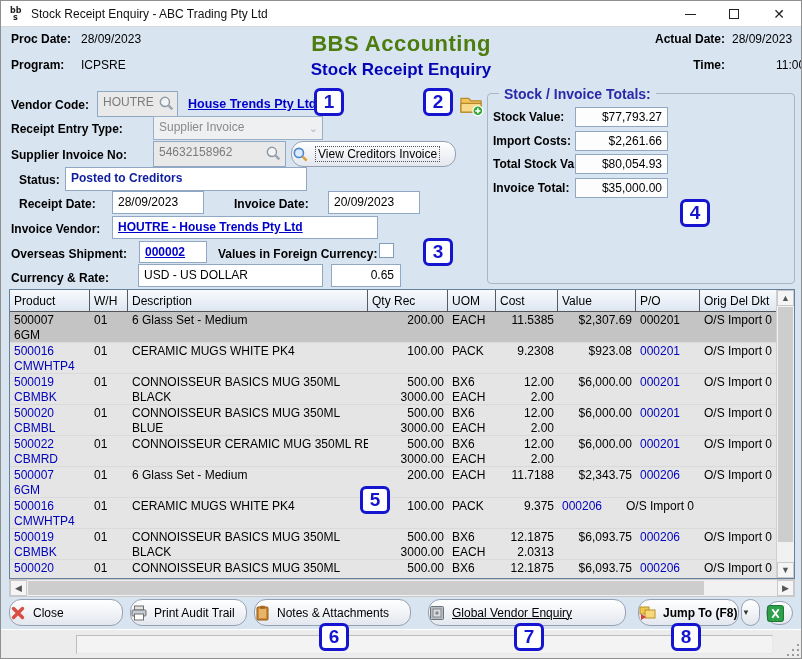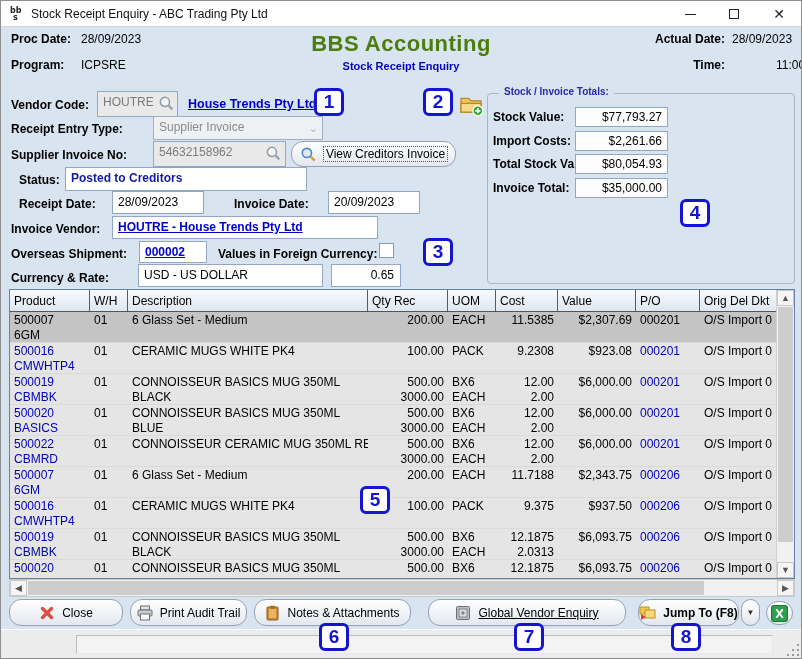--- a/index.html
+++ b/index.html
@@ -16,42 +16,42 @@
   .glyph-min { width:11px; height:0; border-top:1px solid #222; display:block; }
   .glyph-max { width:10px; height:10px; border:1px solid #222; display:block; }
   .glyph-close { font-size:14px; line-height:14px; }
 
   .lbl { font-weight:bold; color:#000; position:absolute; white-space:nowrap; }
   .val { position:absolute; white-space:nowrap; }
 
   .app-title { position:absolute; left:230px; top:30px; width:340px; text-align:center;
                font-size:22px; font-weight:bold; color:#4d7c0f; letter-spacing:.5px; }
   .screen-title { position:absolute; left:230px; top:59px; width:340px; text-align:center;
-                  font-size:11px; font-weight:bold; color:#0505b8; }
+                  font-size:17px; font-weight:bold; color:#0505b8; }
 
   .field { position:absolute; background:#fff; border:1px solid #90a8c4; padding:3px 5px 0 5px;
            overflow:hidden; white-space:nowrap; }
   .field.disabled { background:#e9e9e9; color:#7b7b7b; }
   .field.rightal { text-align:right; padding-right:6px; }
   .navy { color:#0f1d9e; font-weight:bold; }
   a.link, .linky { color:#0000cc; text-decoration:underline; font-weight:bold; cursor:pointer; }
   .mag { position:absolute; width:17px; height:17px; }
 
   .select-box { position:absolute; background:#eef0f2; border:1px solid #9ab0c8; color:#8a8a8a;
                 padding:3px 5px 0 5px; }
   .select-box .chev { position:absolute; right:4px; top:5px; color:#a9b6c4; font-size:11px; }
 
   .btn { position:absolute; background:linear-gradient(#ffffff,#e3e7ee); border:1px solid #96a0b0;
-         border-radius:12px; display:flex; align-items:center; justify-content:center; gap:7px;
+         border-radius:12px; display:flex; align-items:center; gap:7px;
          font-size:12px; color:#000; cursor:pointer; }
   .btn .ic { flex:0 0 auto; display:flex; }
 
   .groupbox { position:absolute; border:1px solid #aab6c4; border-radius:4px; }
   .groupbox-title { position:absolute; background:#d9e4f1; padding:0 5px; color:#2a2aa8;
-                    font-weight:bold; font-size:10px; }
+                    font-weight:bold; font-size:14px; }
   .tot-box { position:absolute; width:93px; height:20px; background:#fdfdfd; border:1px solid #90a8c4;
              text-align:right; padding:2px 5px 0 0; }
 
   .checkbox { position:absolute; width:15px; height:15px; background:#fff; border:1px solid #7f9db9; }
 
   
   #grid { position:absolute; left:8px; top:288px; width:786px; height:290px; background:#fff;
           border:1px solid #64819e; }
   #grid-header { position:absolute; left:0; top:0; height:22px; width:766px; display:flex;
                  background:linear-gradient(#f8fbfe,#dde6f1); border-bottom:1px solid #555; }
@@ -325,21 +325,21 @@
           <div class="gcell c-po">
             <div class="ln linktext">000201</div>
           </div>
           <div class="gcell c-orig">
             <div class="ln">O/S Import 0</div>
           </div>
         </div>
         <div class="grow">
           <div class="gcell c-product">
             <div class="ln linktext">500020</div>
-            <div class="ln linktext">BASICS</div>
+            <div class="ln linktext">CBMBL</div>
           </div>
           <div class="gcell c-wh">
             <div class="ln">01</div>
           </div>
           <div class="gcell c-desc">
             <div class="ln">CONNOISSEUR BASICS MUG 350ML</div>
             <div class="ln">BLUE</div>
           </div>
           <div class="gcell c-qty right">
             <div class="ln">500.00</div>
@@ -447,23 +447,20 @@
             <div class="ln">100.00</div>
             <div class="ln">&nbsp;</div>
           </div>
           <div class="gcell c-uom">
             <div class="ln">PACK</div>
             <div class="ln">&nbsp;</div>
           </div>
           <div class="gcell c-cost right">
             <div class="ln">9.375</div>
             <div class="ln">&nbsp;</div>
-          </div>
-          <div class="gcell c-value right">
-            <div class="ln">$937.50</div>
           </div>
           <div class="gcell c-po">
             <div class="ln linktext">000206</div>
           </div>
           <div class="gcell c-orig">
             <div class="ln">O/S Import 0</div>
           </div>
         </div>
         <div class="grow">
           <div class="gcell c-product">

